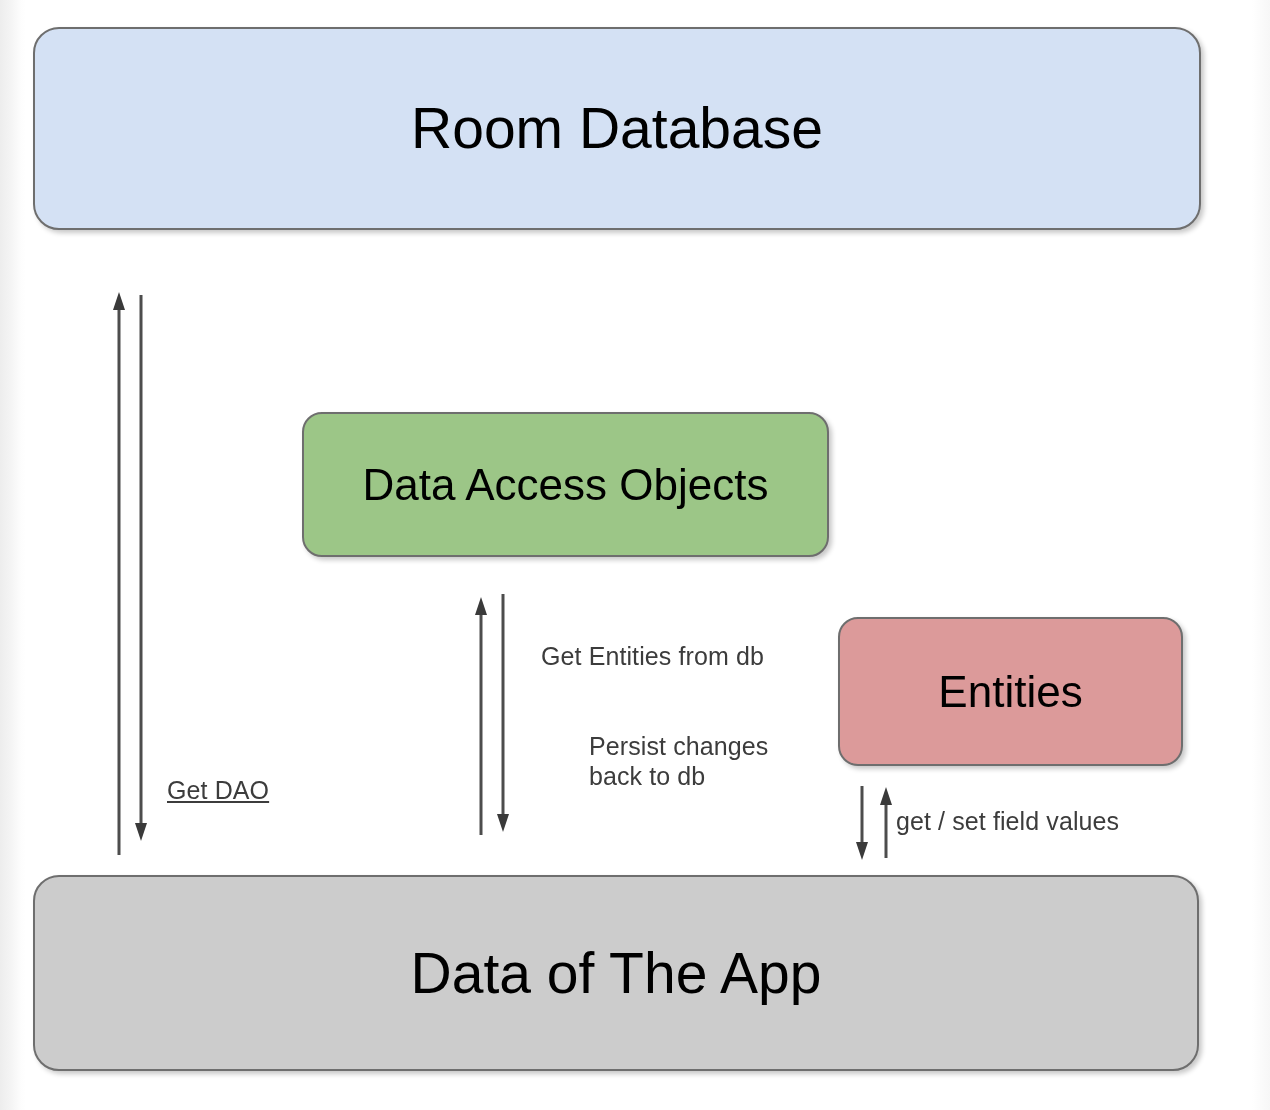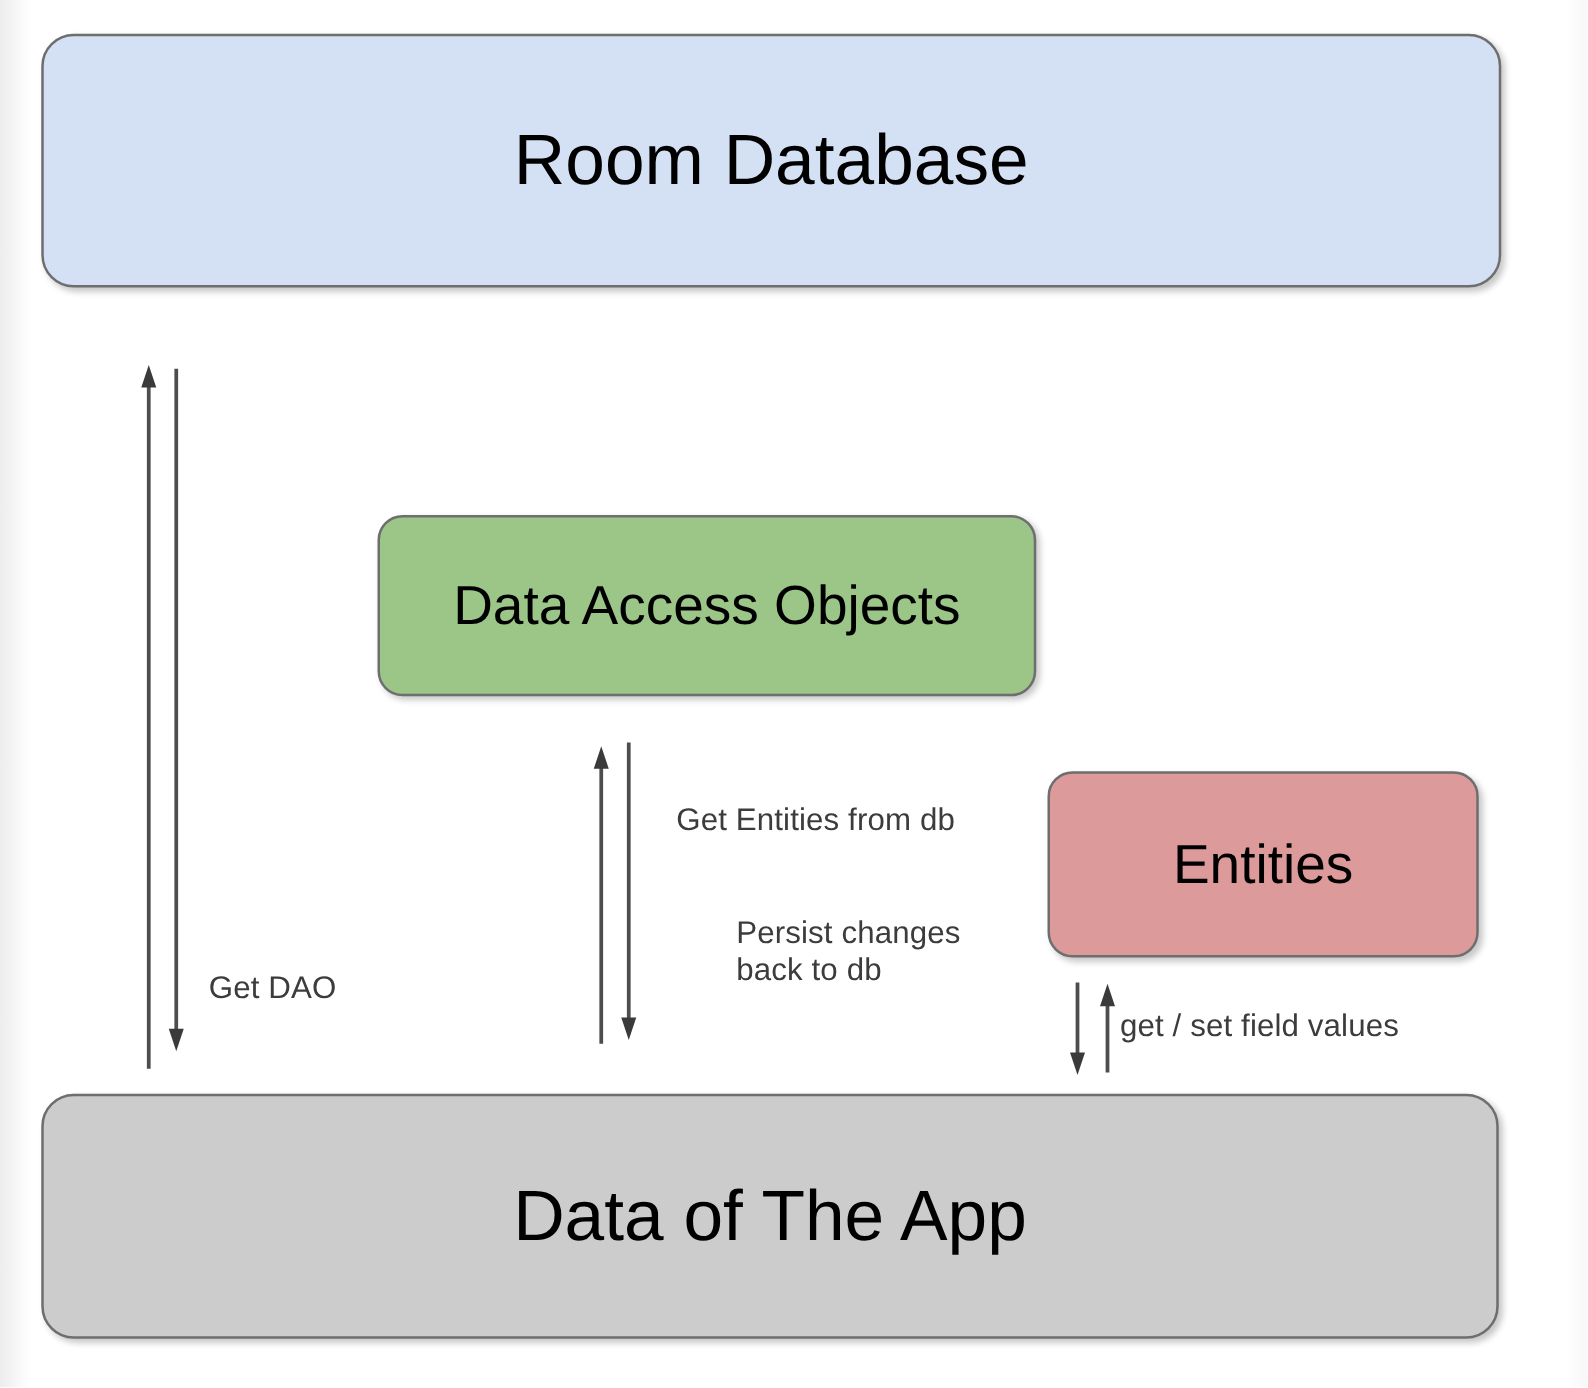--- a/index.html
+++ b/index.html
@@ -85,21 +85,21 @@
   }
 
   .edge-label {
     position: absolute;
     color: #3c3c3c;
     font-size: 25px;
     line-height: 30px;
     white-space: pre-line;
     letter-spacing: 0.1px;
   }
-  #label-get-dao { left: 167px; top: 775px; }
+  #label-get-dao { left: 167px; top: 775px; text-decoration: underline; }
   #label-get-entities { left: 541px; top: 641px; }
   #label-persist { left: 541px; top: 731px; margin-left: 48px; }
   #label-get-set { left: 896px; top: 806px; }
 </style>
 </head>
 <body>
 
 <div id="canvas">
 
   <div id="left-edge-gradient"></div>

